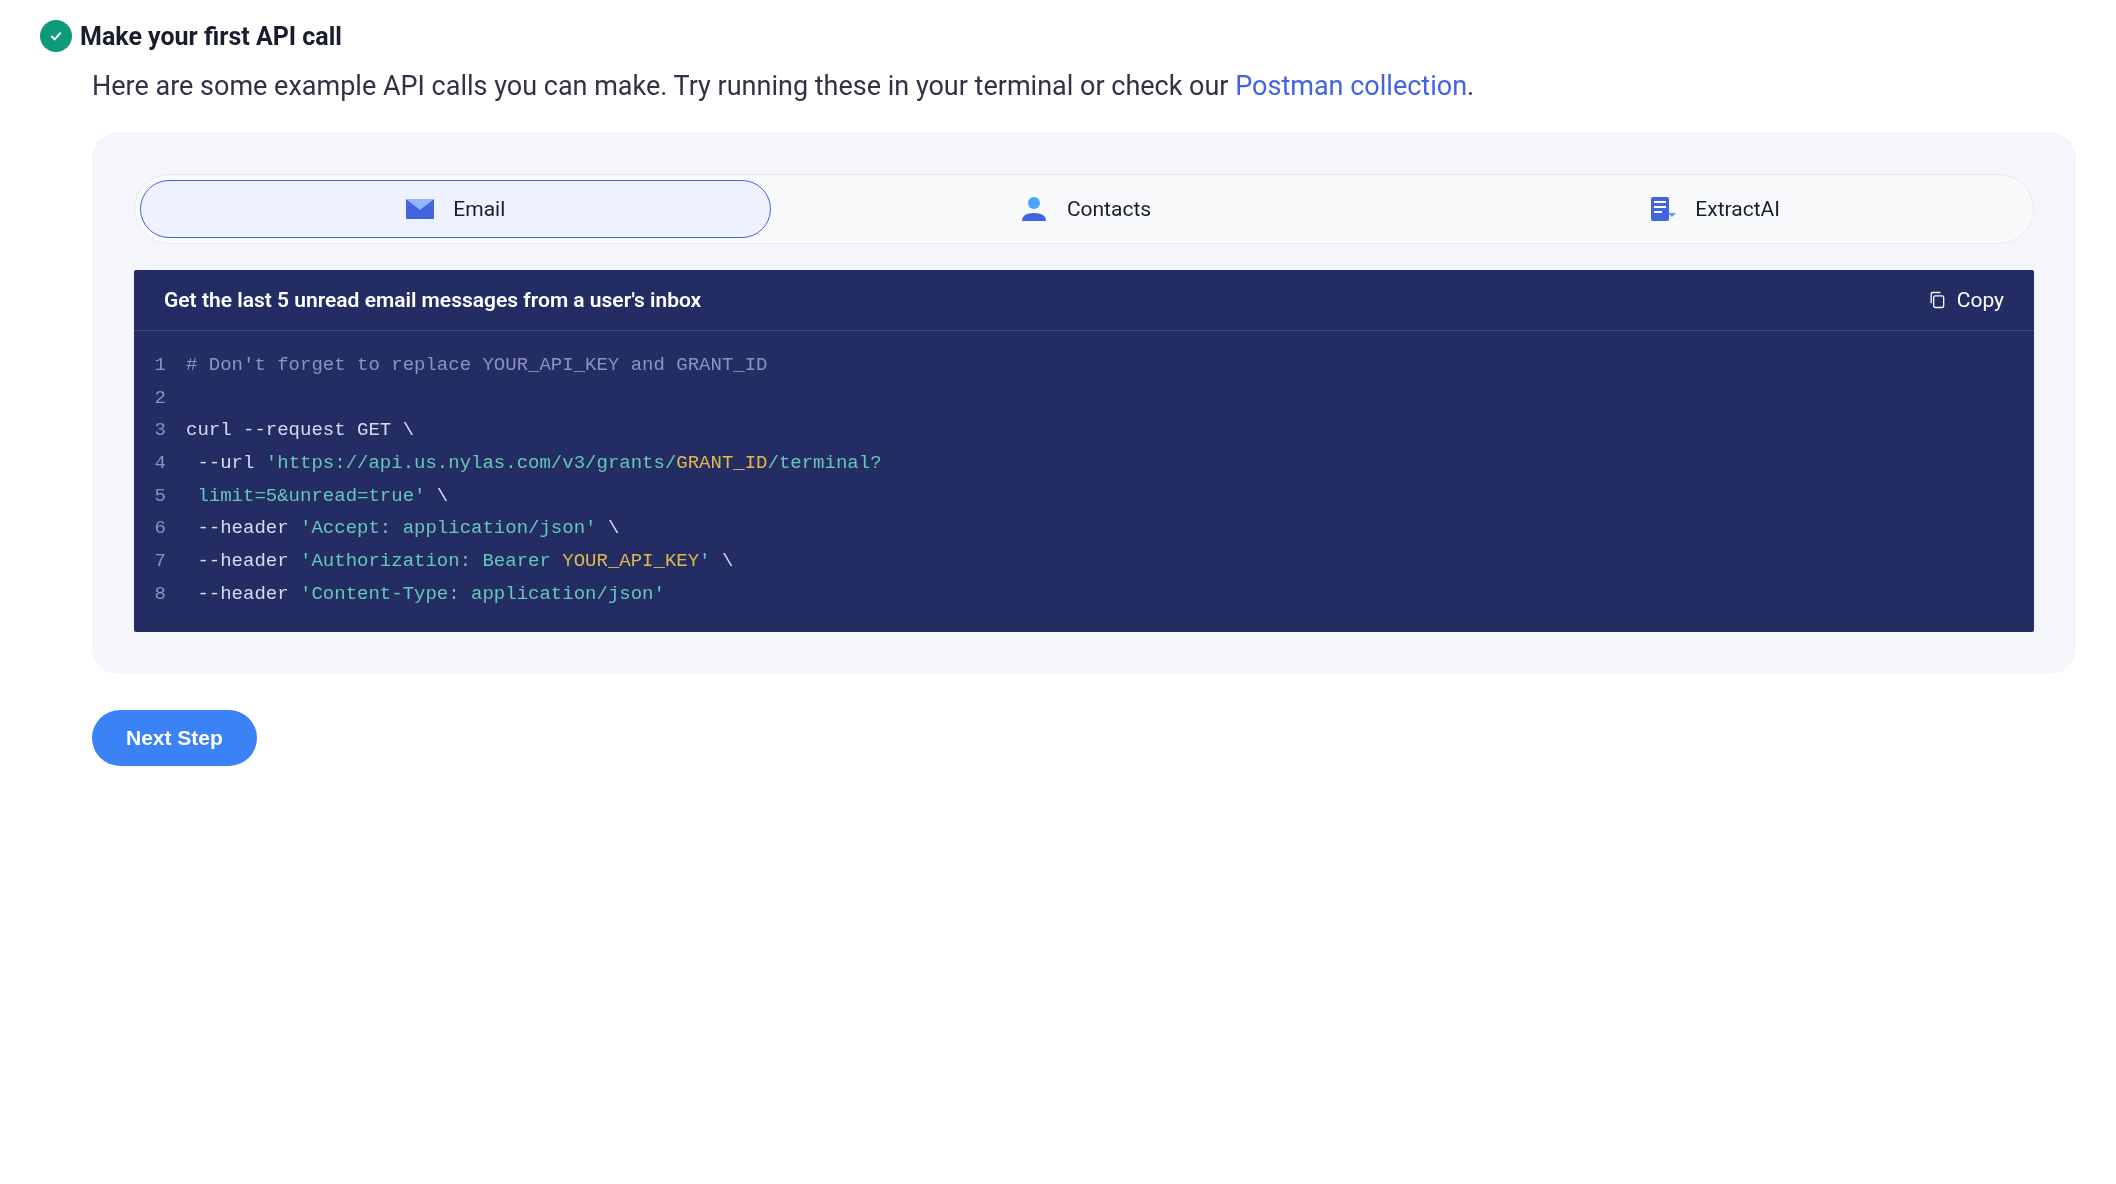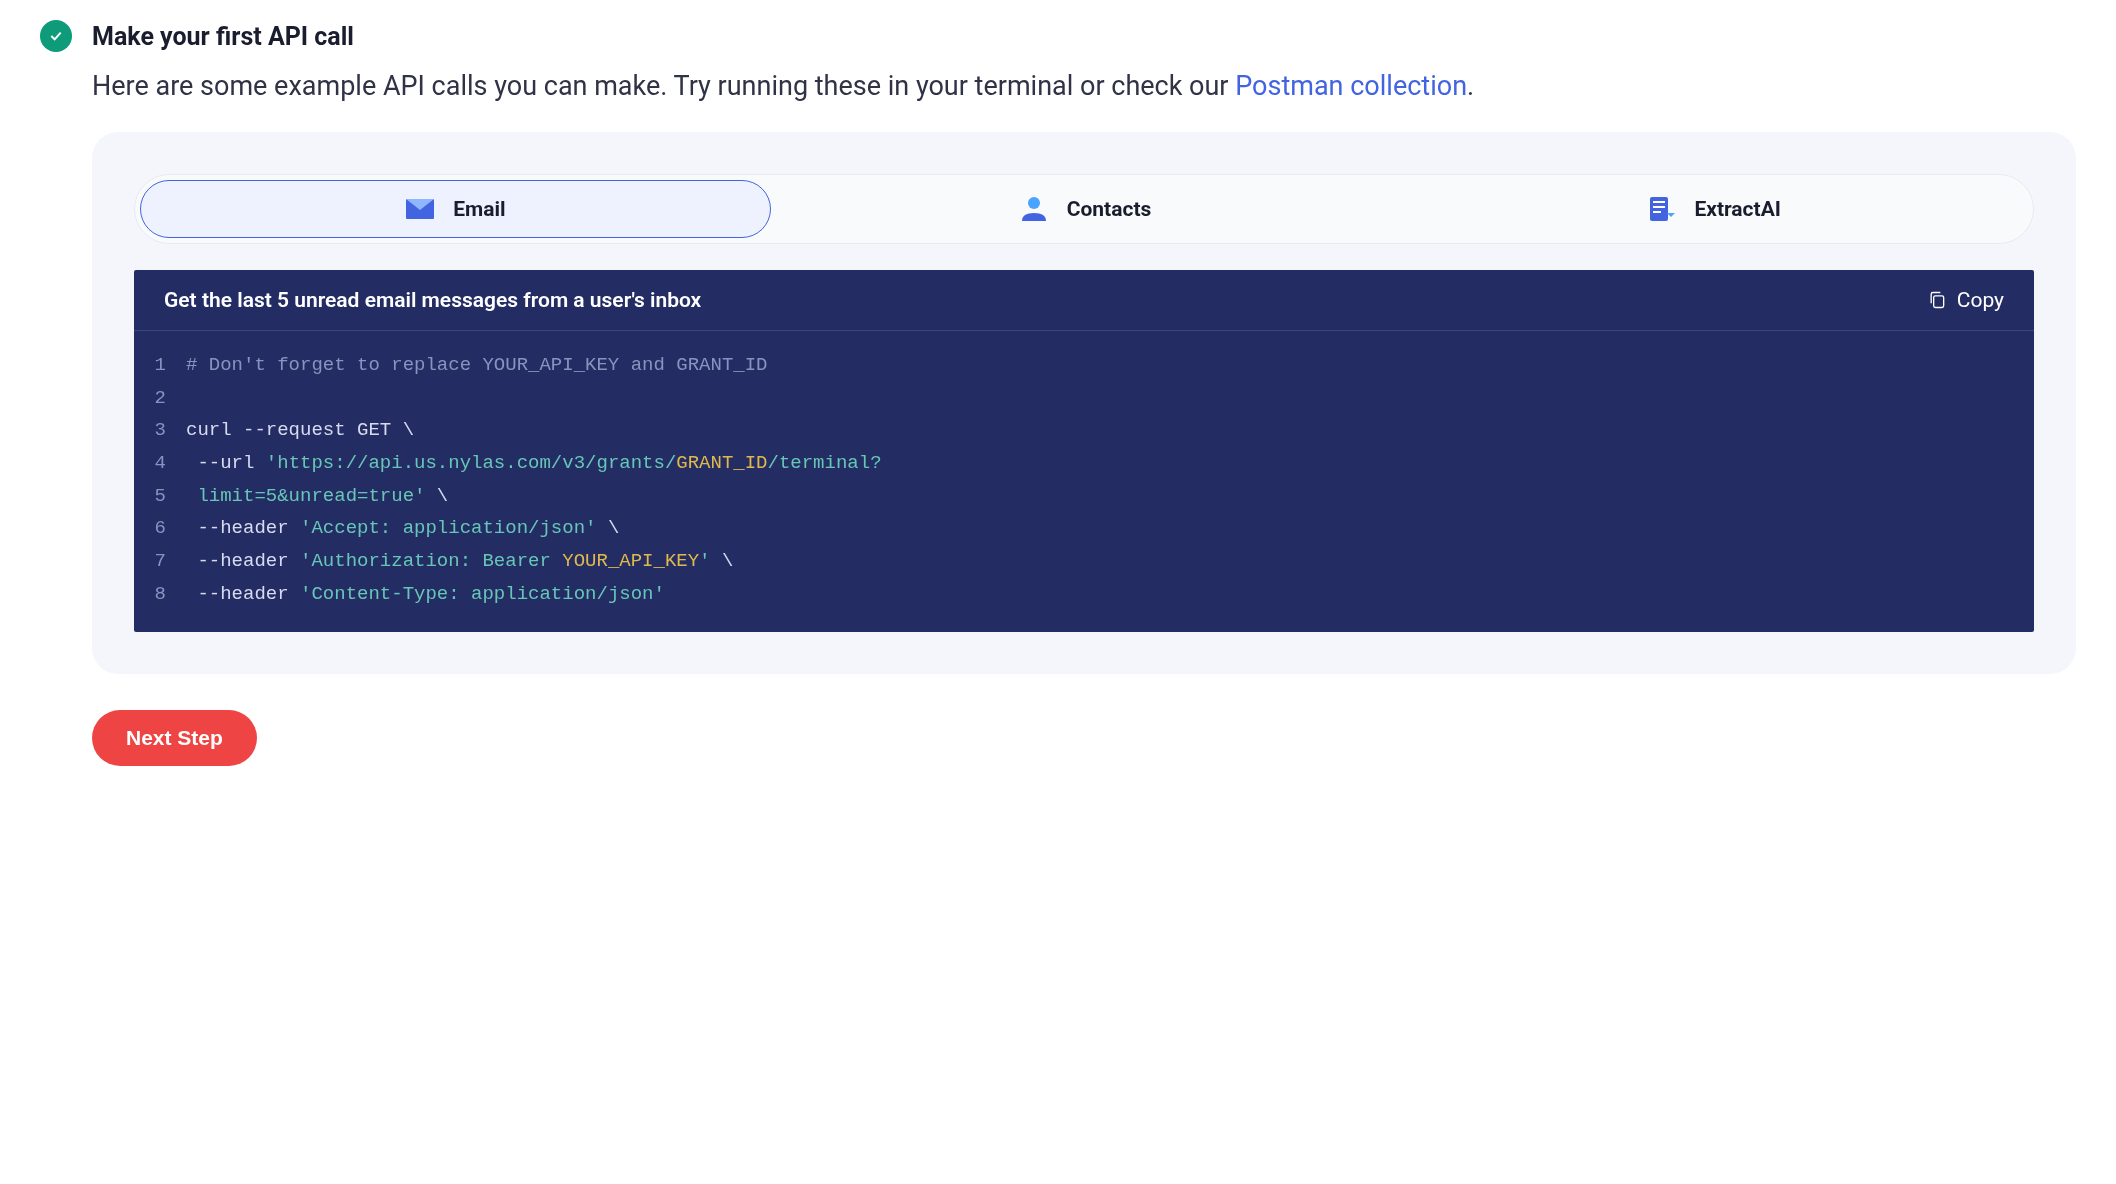--- a/index.html
+++ b/index.html
@@ -9,21 +9,21 @@
   }
   body {
     font-family: -apple-system, BlinkMacSystemFont, "Segoe UI", Roboto, Arial, sans-serif;
     background: #fff;
     padding: 20px 40px;
     color: #1a1d2e;
   }
   .header-row {
     display: flex;
     align-items: center;
-    gap: 20px;
+    gap: 8px;
     margin-bottom: 18px;
   }
   .check-badge {
     width: 32px;
     height: 32px;
     border-radius: 50%;
     background: #0d9b7a;
     display: flex;
     align-items: center;
     justify-content: center;
@@ -68,21 +68,21 @@
   }
   .tab {
     flex: 1;
     display: flex;
     align-items: center;
     justify-content: center;
     gap: 18px;
     padding: 13px 20px;
     border-radius: 34px;
     font-size: 21px;
-    font-weight: 700;
+    font-weight: 400;
     color: #1a1d2e;
     cursor: pointer;
   }
   .tab.active {
     background: #eef2ff;
     border: 1.5px solid #4264e0;
   }
   .tab .icon-wrap {
     width: 30px;
     height: 30px;
@@ -145,21 +145,21 @@
   }
   .c-comment { color: #8a93bd; }
   .c-str     { color: #67c6b6; }
   .c-var     { color: #e0b84c; }
   .c-plain   { color: #d8dbef; }
 
   .next-btn {
     display: inline-block;
     margin-top: 36px;
     margin-left: 52px;
-    background: #ef4444;
+    background: #3b82f6;
     color: #fff;
     font-size: 21px;
     font-weight: 600;
     padding: 16px 34px;
     border: none;
     border-radius: 32px;
     cursor: pointer;
   }
 </style>
 </head>

